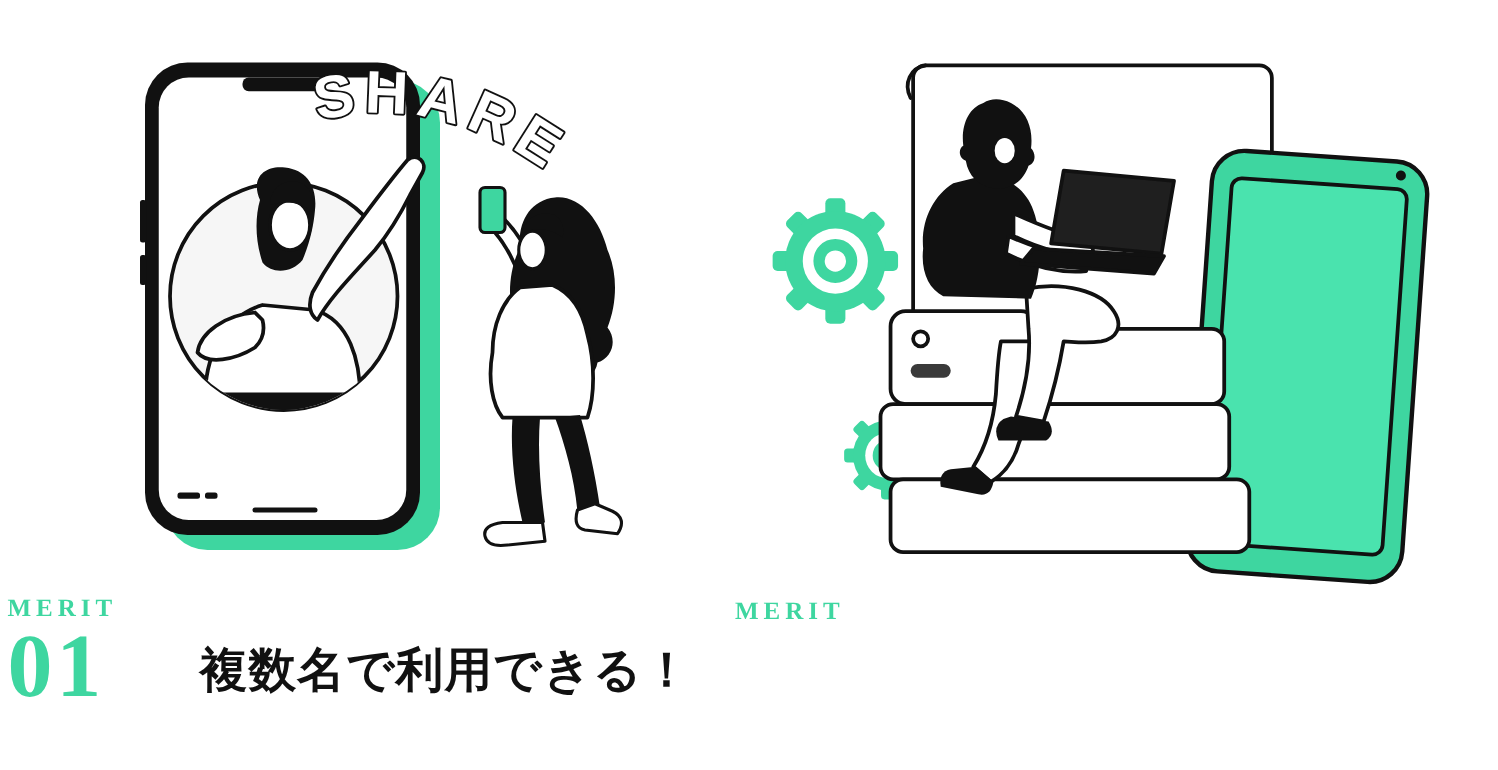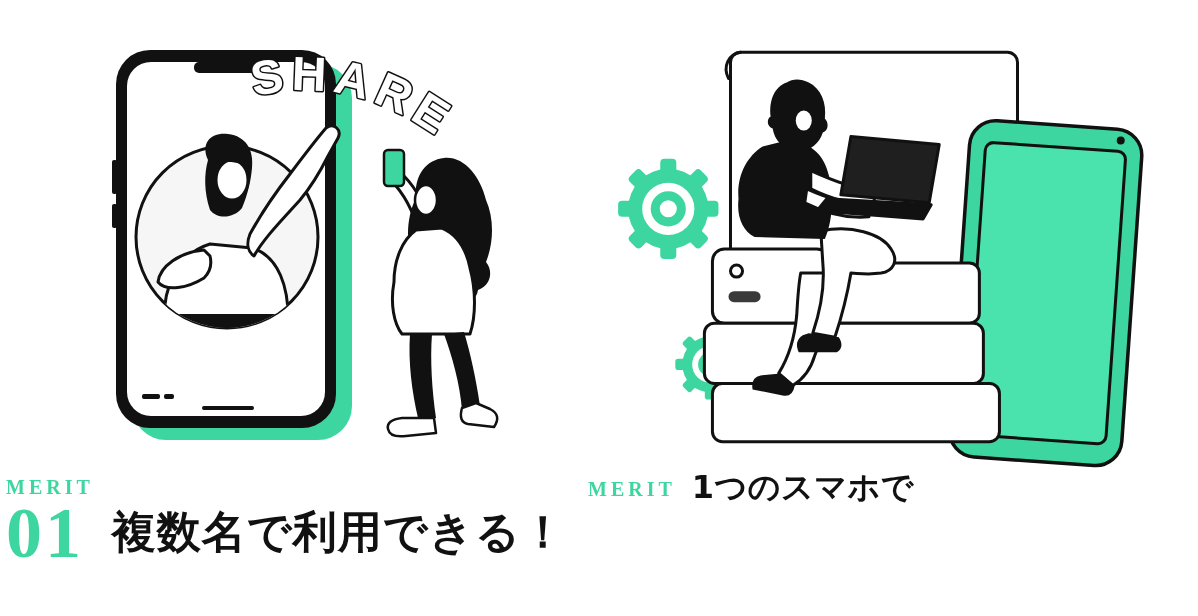--- a/index.html
+++ b/index.html
@@ -7,21 +7,21 @@
   html,body{background:#ffffff;}
   body{font-family:"Liberation Sans",sans-serif;}
   .stage{position:relative;width:1198px;height:616px;background:#ffffff;overflow:hidden;}
   .illus{position:absolute;}
   .caption{position:absolute;display:flex;}
   .merit-col{display:flex;flex-direction:column;font-family:Liberation Serif, serif;}
   .merit-label{font-weight:700;font-size:20px;letter-spacing:4px;color:var(--accent);}
   .merit-number{font-weight:700;font-size:72px;line-height:0.95;letter-spacing:3px;color:var(--accent);}
   .jp{font-family:"DejaVu Sans","Liberation Sans",sans-serif;font-weight:800;color:var(--ink);}
   .cap1{left:6px;top:476px;gap:18px;align-items:flex-end;}
-  .cap1 .jp{font-size:44px;padding-bottom:5px;letter-spacing:1px;}
+  .cap1 .jp{font-size:38px;padding-bottom:5px;letter-spacing:1px;margin-left:48px;}
   .cap2{left:588px;top:466px;gap:16px;align-items:flex-start;}
   .cap2 .merit-col{padding-top:12px;}
   .cap2 .jp{font-size:32px;line-height:1.34;letter-spacing:0.5px;}
   svg *{stroke-linecap:round;stroke-linejoin:round;}
   .fA{fill:var(--accent);} .fA2{fill:var(--accent2);} .fW{fill:#ffffff;} .fI{fill:var(--ink);} .fG{fill:#f6f6f6;} .fD{fill:#1f1f1f;}
   .sI{stroke:var(--ink);} .sA{stroke:var(--accent);} .nf{fill:none;}
   .share{font-family:"Liberation Sans",sans-serif;font-weight:800;font-size:48px;fill:#ffffff;stroke:var(--ink);stroke-width:3px;paint-order:stroke;letter-spacing:6px;}
 </style>
 </head>
 <body>
@@ -158,17 +158,16 @@
       <div class="merit-number">01</div>
     </div>
     <div class="jp">複数名で利用できる！</div>
   </div>
 
   <div class="caption cap2">
     <div class="merit-col">
       <div class="merit-label">MERIT</div>
     </div>
     <div>
-      <div class="jp">1つのスマホで</div>
     </div>
   </div>
 
 </div>
 
 </body></html>

